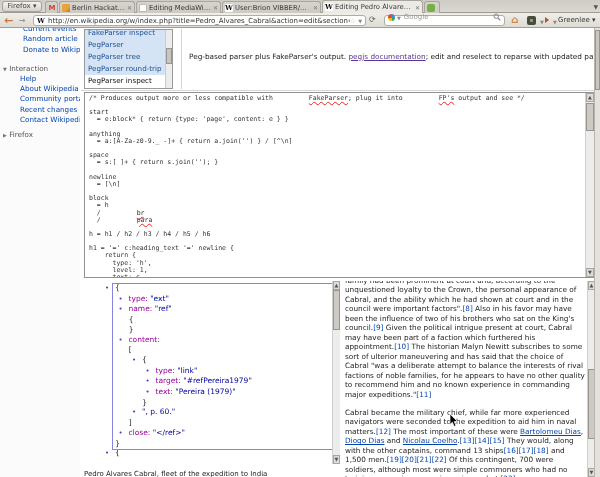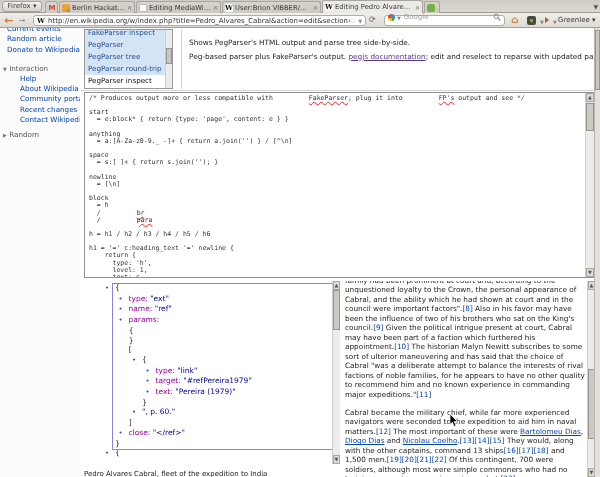--- a/index.html
+++ b/index.html
@@ -33,21 +33,21 @@
   .caret{font-size:5px;color:#888;margin-left:2px;}
   .searchbar{position:absolute;left:384px;top:2px;width:121px;height:11px;background:#fff;border:1px solid #b0aca6;
           border-radius:3px;box-sizing:border-box;display:flex;align-items:flex-end;padding:4px 3px;}
   .gicon{width:7px;height:7px;border-radius:50%;
          background:conic-gradient(#4285f4 0 25%,#34a853 25% 50%,#fbbc05 50% 75%,#ea4335 75%);}
   .stext{font-size:7px;color:#9a9a9a;flex:1;margin-left:3px;}
   .feedback{position:absolute;left:558px;top:3px;font-size:7px;color:#3a3a3a;}
   
   .sidebar{position:absolute;left:0;top:28px;width:80px;height:449px;background:#fbfbfb;overflow:hidden;}
   .sbin{position:relative;top:-4px;}
-  .sidebar a{display:block;font-size:7.2px;line-height:10.3px;color:#0645ad;text-decoration:none;padding-left:7px;white-space:nowrap;}
+  .sidebar a{display:block;font-size:7.2px;line-height:10.3px;color:#0645ad;text-decoration:none;padding-left:23px;white-space:nowrap;}
   .sidebar a.ind{padding-left:20px;}
   .sbhead{font-size:7.2px;line-height:10px;color:#555;padding-left:3px;white-space:nowrap;}
   .mt9{margin-top:9px;} .mt5{margin-top:5px;}
   .tri{font-size:5px;color:#777;}
   
   .listbox{position:absolute;left:84px;top:29px;width:89px;height:60px;border:1px solid #999;background:#fff;
            box-sizing:border-box;overflow:hidden;}
   .lbin{position:relative;top:-3px;}
   .opt{height:12px;line-height:12px;font-size:7.2px;padding-left:3px;white-space:nowrap;overflow:hidden;
        background:#d4e4f4;color:#1f4f94;}
@@ -172,63 +172,62 @@
       <span class="tri">▼</span>
       <span>Interaction</span>
     </div>
     <a class="ind">Help</a>
     <a class="ind">About Wikipedia</a>
     <a class="ind">Community portal</a>
     <a class="ind">Recent changes</a>
     <a class="ind">Contact Wikipedia</a>
     <div class="sbhead mt5">
       <span class="tri">▶</span>
-      <span>Random</span>
+      <span>Firefox</span>
     </div>
   </div>
 </aside>
 
 <div class="listbox">
   <div class="lbin">
     <div class="opt">FakeParser inspect</div>
     <div class="opt">PegParser</div>
     <div class="opt">PegParser tree</div>
     <div class="opt">PegParser round-trip</div>
     <div class="opt plain">PegParser inspect</div>
   </div>
   <div class="lbscroll">
       <div class="lbthumb"></div>
     </div>
 </div>
 
 <div class="desc">
-  <div class="dline dl1">Shows PegParser's HTML output and parse tree side-by-side.</div>
   <div class="dline dl2">
     <span>Peg-based parser plus FakeParser's output. </span><span class="dlink">pegjs documentation</span><span>; edit and reselect to reparse with updated parser</span>
   </div>
 </div>
 <div class="hsep"></div>
 
 <div class="codebox">
   <div class="codelines"><div><span>/* Produces output more or less compatible with </span><span class="sq">FakeParser</span><span>; plug it into </span><span class="sq">FP's</span><span> output and see */</span></div><div>&nbsp;</div><div>start</div><div>  = e:block* { return {type: 'page', content: e } }</div><div>&nbsp;</div><div>anything</div><div>  = a:[A-Za-z0-9._ -]+ { return a.join('') } / [^\n]</div><div>&nbsp;</div><div>space</div><div>  = s:[ ]+ { return s.join(''); }</div><div>&nbsp;</div><div>newline</div><div>  = [\n]</div><div>&nbsp;</div><div>block</div><div>  = h</div><div><span>  / </span><span class="sq">br</span></div><div><span>  / </span><span class="sq">para</span></div><div>&nbsp;</div><div>h = h1 / h2 / h3 / h4 / h5 / h6</div><div>&nbsp;</div><div>h1 = '=' c:heading_text '=' newline {</div><div>    return {</div><div>      type: 'h',</div><div>      level: 1,</div><div>      text: c</div></div>
   <div class="vscroll">
     <div class="varr vup">▲</div>
     <div class="vthumb" style="top:10px;height:28px;"></div>
     <div class="varr vdn">▼</div>
   </div>
 </div>
 
 <div class="treepanel">
   <div class="treelines">
       <div class="tl" style="padding-left: 21px;"><span class="blt">•</span><span>{</span></div>
       <div class="tl" style="padding-left: 34.5px;"><span class="blt">•</span><span class="k">type: </span><span class="v">"ext"</span></div>
       <div class="tl" style="padding-left: 34.5px;"><span class="blt">•</span><span class="k">name: </span><span class="v">"ref"</span></div>
-      <div class="tl" style="padding-left: 34.5px;"><span class="blt">•</span><span class="k">params:</span></div>
       <div class="tl" style="padding-left: 44.625px;"><span>{</span></div>
       <div class="tl" style="padding-left: 44.625px;"><span>}</span></div>
+      <div class="tl" style="padding-left: 34.5px;"><span class="blt">•</span><span class="k">content:</span></div>
       <div class="tl" style="padding-left: 44.625px;"><span>[</span></div>
       <div class="tl" style="padding-left: 48px;"><span class="blt">•</span><span>{</span></div>
       <div class="tl" style="padding-left: 61.5px;"><span class="blt">•</span><span class="k">type: </span><span class="v">"link"</span></div>
       <div class="tl" style="padding-left: 61.5px;"><span class="blt">•</span><span class="k">target: </span><span class="v">"#refPereira1979"</span></div>
       <div class="tl" style="padding-left: 61.5px;"><span class="blt">•</span><span class="k">text: </span><span class="v">"Pereira (1979)"</span></div>
       <div class="tl" style="padding-left: 58.125px;"><span>}</span></div>
       <div class="tl" style="padding-left: 48px;"><span class="blt">•</span><span class="v">", p. 60."</span></div>
       <div class="tl" style="padding-left: 44.625px;"><span>]</span></div>
       <div class="tl" style="padding-left: 34.5px;"><span class="blt">•</span><span class="k">close: </span><span class="v">"&lt;/ref&gt;"</span></div>
       <div class="tl" style="padding-left: 31.125px;"><span>}</span></div>

